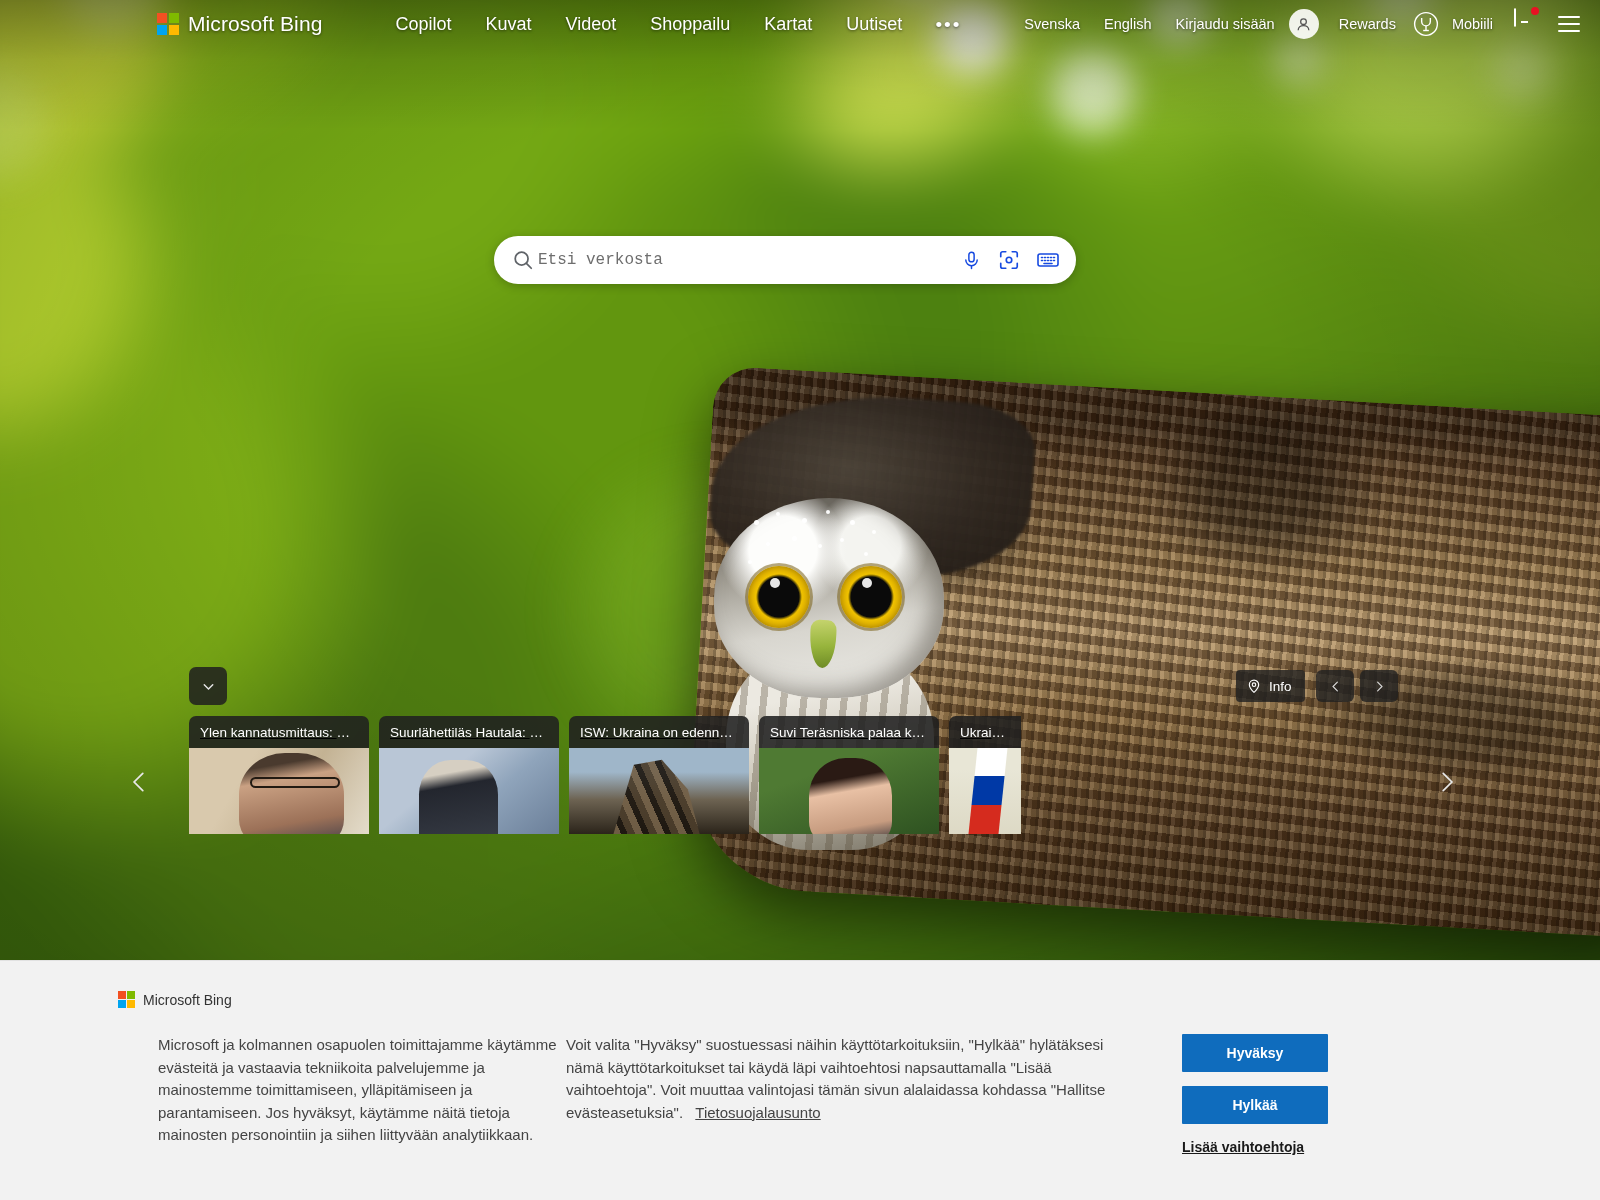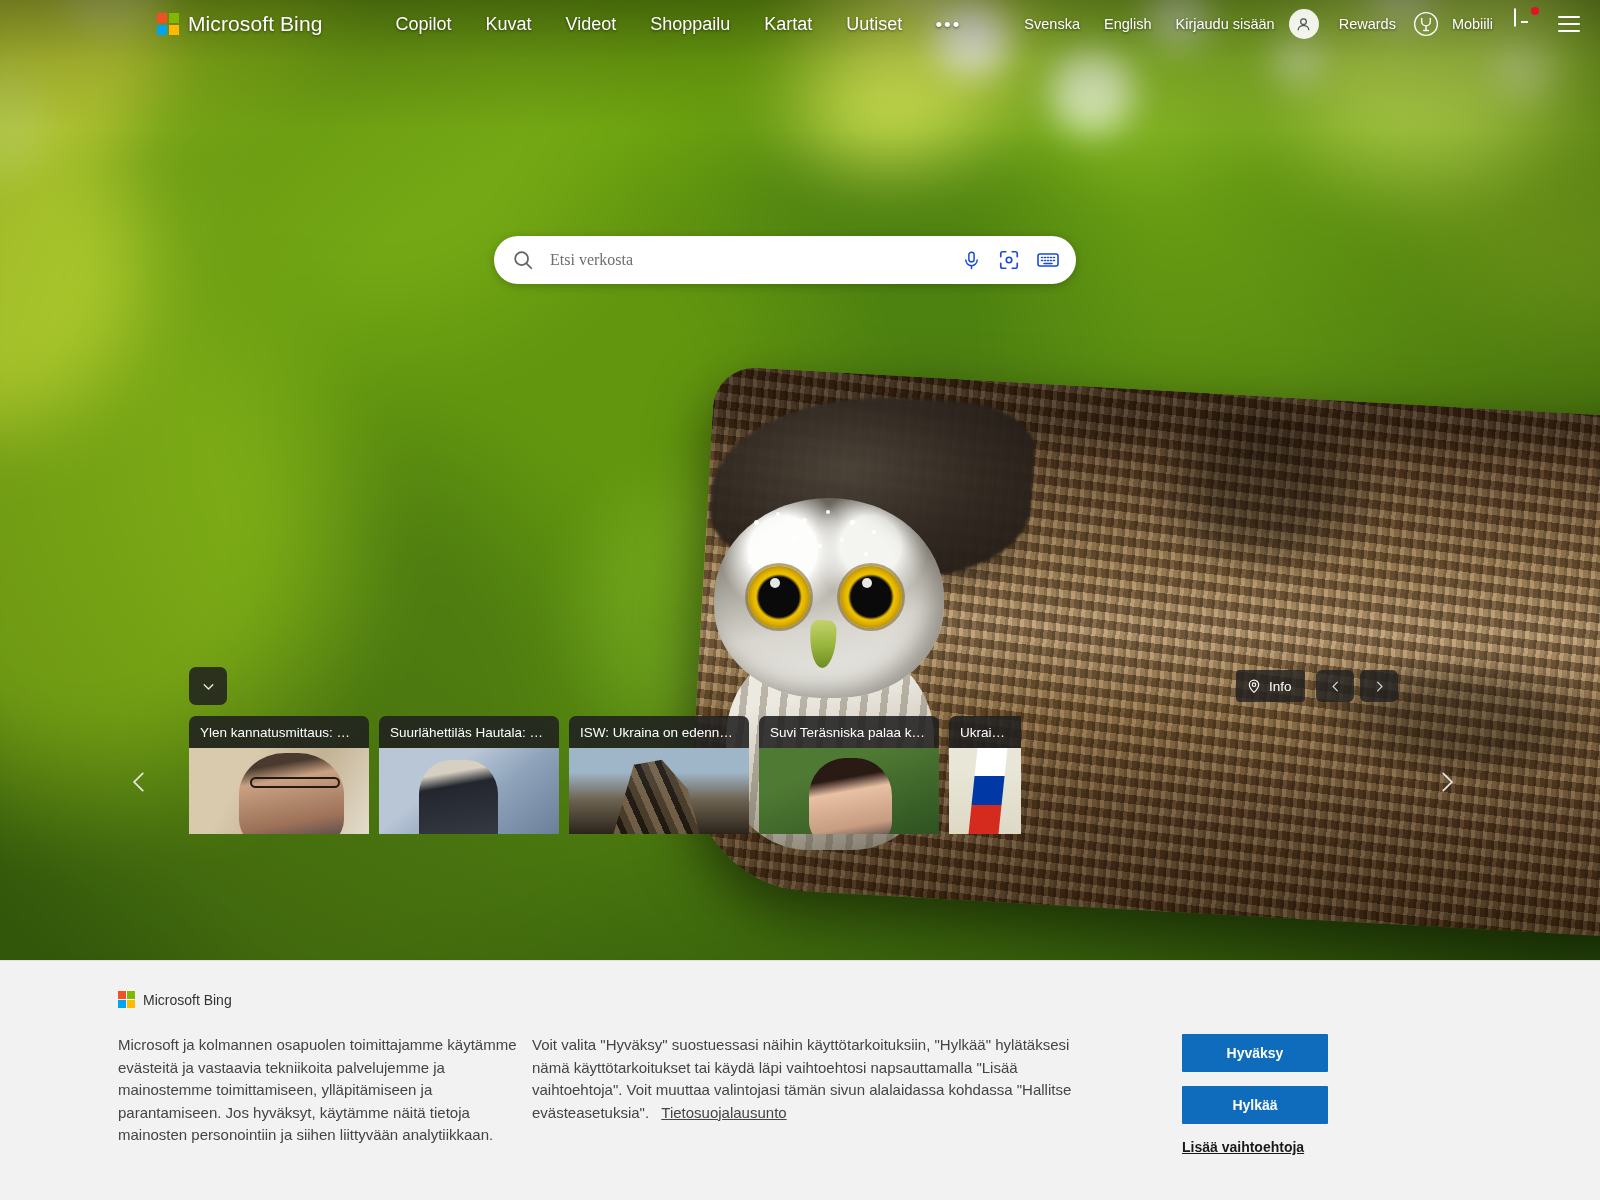--- a/index.html
+++ b/index.html
@@ -190,22 +190,22 @@
   .searchbar {
     position: absolute; left: 494px; top: 236px;
     width: 582px; height: 48px;
     background: #fff; border-radius: 24px;
     display: flex; align-items: center;
     box-shadow: 0 2px 10px rgba(0,0,0,.22);
     z-index: 30; padding: 0 16px 0 18px;
   }
   .search-input {
     flex: 1; border: none; outline: none; background: transparent;
-    font-size: 16px; color: #202124; margin-left: 16px;
-    font-family: Liberation Serif, serif;
+    font-size: 16px; color: #202124; margin-left: 4px;
+    font-family: Liberation Mono, monospace;
   }
   .search-input::placeholder { color: #6e6e6e; }
   .sb-icon { display: flex; align-items: center; justify-content: center; cursor: pointer; }
   .sb-right { display: flex; align-items: center; gap: 16px; padding-left: 10px; }
 
   
   .collapse-btn {
     position: absolute; left: 189px; top: 667px;
     width: 38px; height: 38px; border-radius: 7px;
     background: rgba(32,32,32,.86);
@@ -222,21 +222,21 @@
     position: absolute; top: 670px; width: 38px; height: 32px;
     border-radius: 6px; background: rgba(32,32,32,.80);
     display: flex; align-items: center; justify-content: center;
     z-index: 30; cursor: pointer;
   }
   .nav-sq.prev { left: 1316px; }
   .nav-sq.next { left: 1360px; }
 
   .cards {
     position: absolute; left: 189px; top: 716px;
-    display: flex; gap: 10px; z-index: 25;
+    display: flex; gap: 10px; z-index: 25; text-decoration: underline;
   }
   .card { width: 180px; cursor: pointer; }
   .card-title {
     background: rgba(32,32,32,.88);
     color: #fff; font-size: 13.5px; line-height: 1.25;
     padding: 9px 11px 9px 11px; height: 32px;
     border-radius: 7px 7px 0 0;
     overflow: hidden; white-space: nowrap; text-overflow: ellipsis;
   }
   .card-img { height: 86px; overflow: hidden; position: relative; }
@@ -284,21 +284,21 @@
   
   .consent {
     position: absolute; left: 0; top: 960px; width: 1600px; height: 240px;
     background: #f2f2f2; border-top: 1px solid #e2e2e2;
     padding: 30px 0 0 0;
   }
   .consent-logo { display: flex; align-items: center; gap: 8px; margin-left: 118px; }
   .consent-logo .ms-grid { width: 17px; height: 17px; gap: 1.6px; }
   .consent-logo .lbl { font-size: 14px; color: #333; }
   .consent-grid {
-    display: flex; margin-top: 26px; padding: 0 118px 0 118px; gap: 10px;
+    display: flex; margin-top: 26px; padding: 0 118px 0 118px; gap: 4px; margin-left: 40px;
   }
   .c-col1 { width: 404px; }
   .c-col2 { width: 556px; }
   .c-col3 { width: 300px; margin-left: auto; }
   .c-text { font-size: 15px; line-height: 1.5; color: #444; }
   .c-link { color: #444; text-decoration: underline; font-size: 15px; }
   .btn {
     display: block; width: 146px; height: 38px; border: none; border-radius: 1px;
     background: #0f6cbd; color: #fff; font-size: 14px; font-weight: bold;
     font-family: "Liberation Sans", sans-serif; cursor: pointer;

